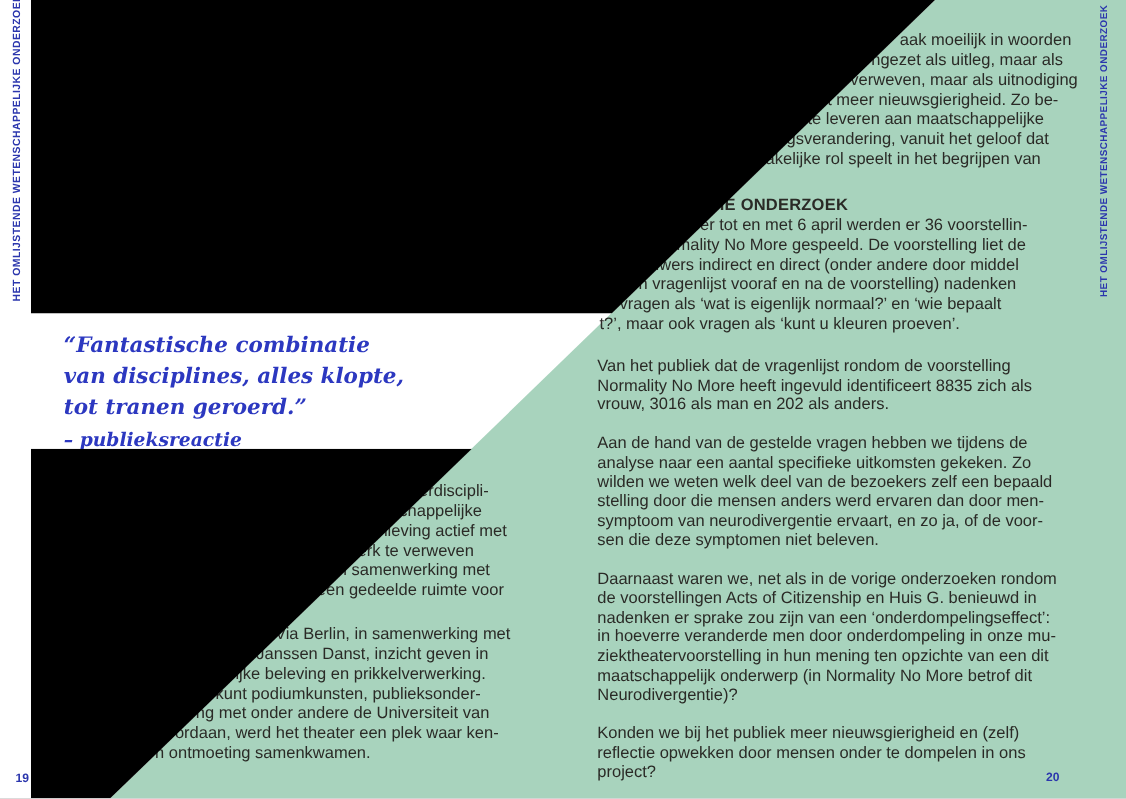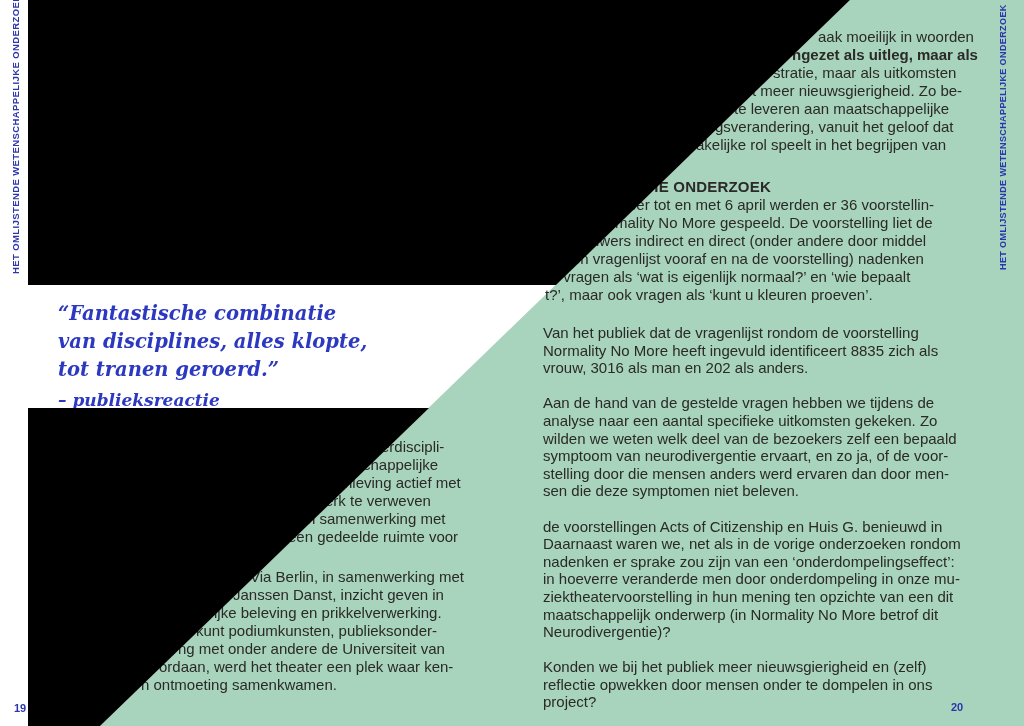--- a/index.html
+++ b/index.html
@@ -51,22 +51,22 @@
         <div class="frag" style="left: 250px; top: 568px;">Via Berlin, in samenwerking met</div>
         <div class="frag" style="left: 233px; top: 586px;">Janssen Danst, inzicht geven in</div>
         <div class="frag" style="left: 214px; top: 604px;">ijke beleving en prikkelverwerking.</div>
         <div class="frag" style="left: 196px; top: 622px;">kunt podiumkunsten, publieksonder-</div>
         <div class="frag" style="left: 178px; top: 640px;">ng met onder andere de Universiteit van</div>
         <div class="frag" style="left: 159px; top: 658px;">ordaan, werd het theater een plek waar ken-</div>
         <div class="frag" style="left: 141px; top: 676px;">n ontmoeting samenkwamen.</div>
       </div>
     <div id="right-frags">
         <div class="frag" style="left: 818px; top: 28px;">aak moeilijk in woorden</div>
-        <div class="frag" style="left: 792px; top: 46px; font-weight: bold;">ngezet als uitleg, maar als</div>
-        <div class="frag" style="left: 773px; top: 64px;">stratie, maar als uitkomsten</div>
+        <div class="frag" style="left: 792px; top: 46px;">ngezet als uitleg, maar als</div>
+        <div class="frag" style="left: 773px; top: 64px;">verweven, maar als uitnodiging</div>
         <div class="frag" style="left: 752px; top: 82px;">t meer nieuwsgierigheid. Zo be-</div>
         <div class="frag" style="left: 734px; top: 100px;">te leveren aan maatschappelijke</div>
         <div class="frag" style="left: 715px; top: 118px;">gsverandering, vanuit het geloof dat</div>
         <div class="frag" style="left: 696px; top: 136px;">akelijke rol speelt in het begrijpen van</div>
         <div class="frag b" style="left: 645px; top: 178px;">TIE ONDERZOEK</div>
         <div class="frag" style="left: 628px; top: 196px;">ber tot en met 6 april werden er 36 voorstellin-</div>
         <div class="frag" style="left: 610px; top: 214px;">rmality No More gespeeld. De voorstelling liet de</div>
         <div class="frag" style="left: 591px; top: 232px;">uwers indirect en direct (onder andere door middel</div>
         <div class="frag" style="left: 572px; top: 250px;">en vragenlijst vooraf en na de voorstelling) nadenken</div>
         <div class="frag" style="left: 554px; top: 268px;">r vragen als ‘wat is eigenlijk normaal?’ en ‘wie bepaalt</div>
@@ -75,27 +75,27 @@
     <div id="right-paras">
         <div class="para">
           <div class="line">Van het publiek dat de vragenlijst rondom de voorstelling</div>
           <div class="line">Normality No More heeft ingevuld identificeert 8835 zich als</div>
           <div class="line">vrouw, 3016 als man en 202 als anders.</div>
         </div>
         <div class="para">
           <div class="line">Aan de hand van de gestelde vragen hebben we tijdens de</div>
           <div class="line">analyse naar een aantal specifieke uitkomsten gekeken. Zo</div>
           <div class="line">wilden we weten welk deel van de bezoekers zelf een bepaald</div>
+          <div class="line">stelling door die mensen anders werd ervaren dan door men-</div>
           <div class="line">symptoom van neurodivergentie ervaart, en zo ja, of de voor-</div>
-          <div class="line">stelling door die mensen anders werd ervaren dan door men-</div>
           <div class="line">sen die deze symptomen niet beleven.</div>
         </div>
         <div class="para">
+          <div class="line">Daarnaast waren we, net als in de vorige onderzoeken rondom</div>
           <div class="line">de voorstellingen Acts of Citizenship en Huis G. benieuwd in</div>
-          <div class="line">Daarnaast waren we, net als in de vorige onderzoeken rondom</div>
           <div class="line">nadenken er sprake zou zijn van een ‘onderdompelingseffect’:</div>
           <div class="line">in hoeverre veranderde men door onderdompeling in onze mu-</div>
           <div class="line">ziektheatervoorstelling in hun mening ten opzichte van een dit</div>
           <div class="line">maatschappelijk onderwerp (in Normality No More betrof dit</div>
           <div class="line">Neurodivergentie)?</div>
         </div>
         <div class="para">
           <div class="line">Konden we bij het publiek meer nieuwsgierigheid en (zelf)</div>
           <div class="line">reflectie opwekken door mensen onder te dompelen in ons</div>
           <div class="line">project?</div>

